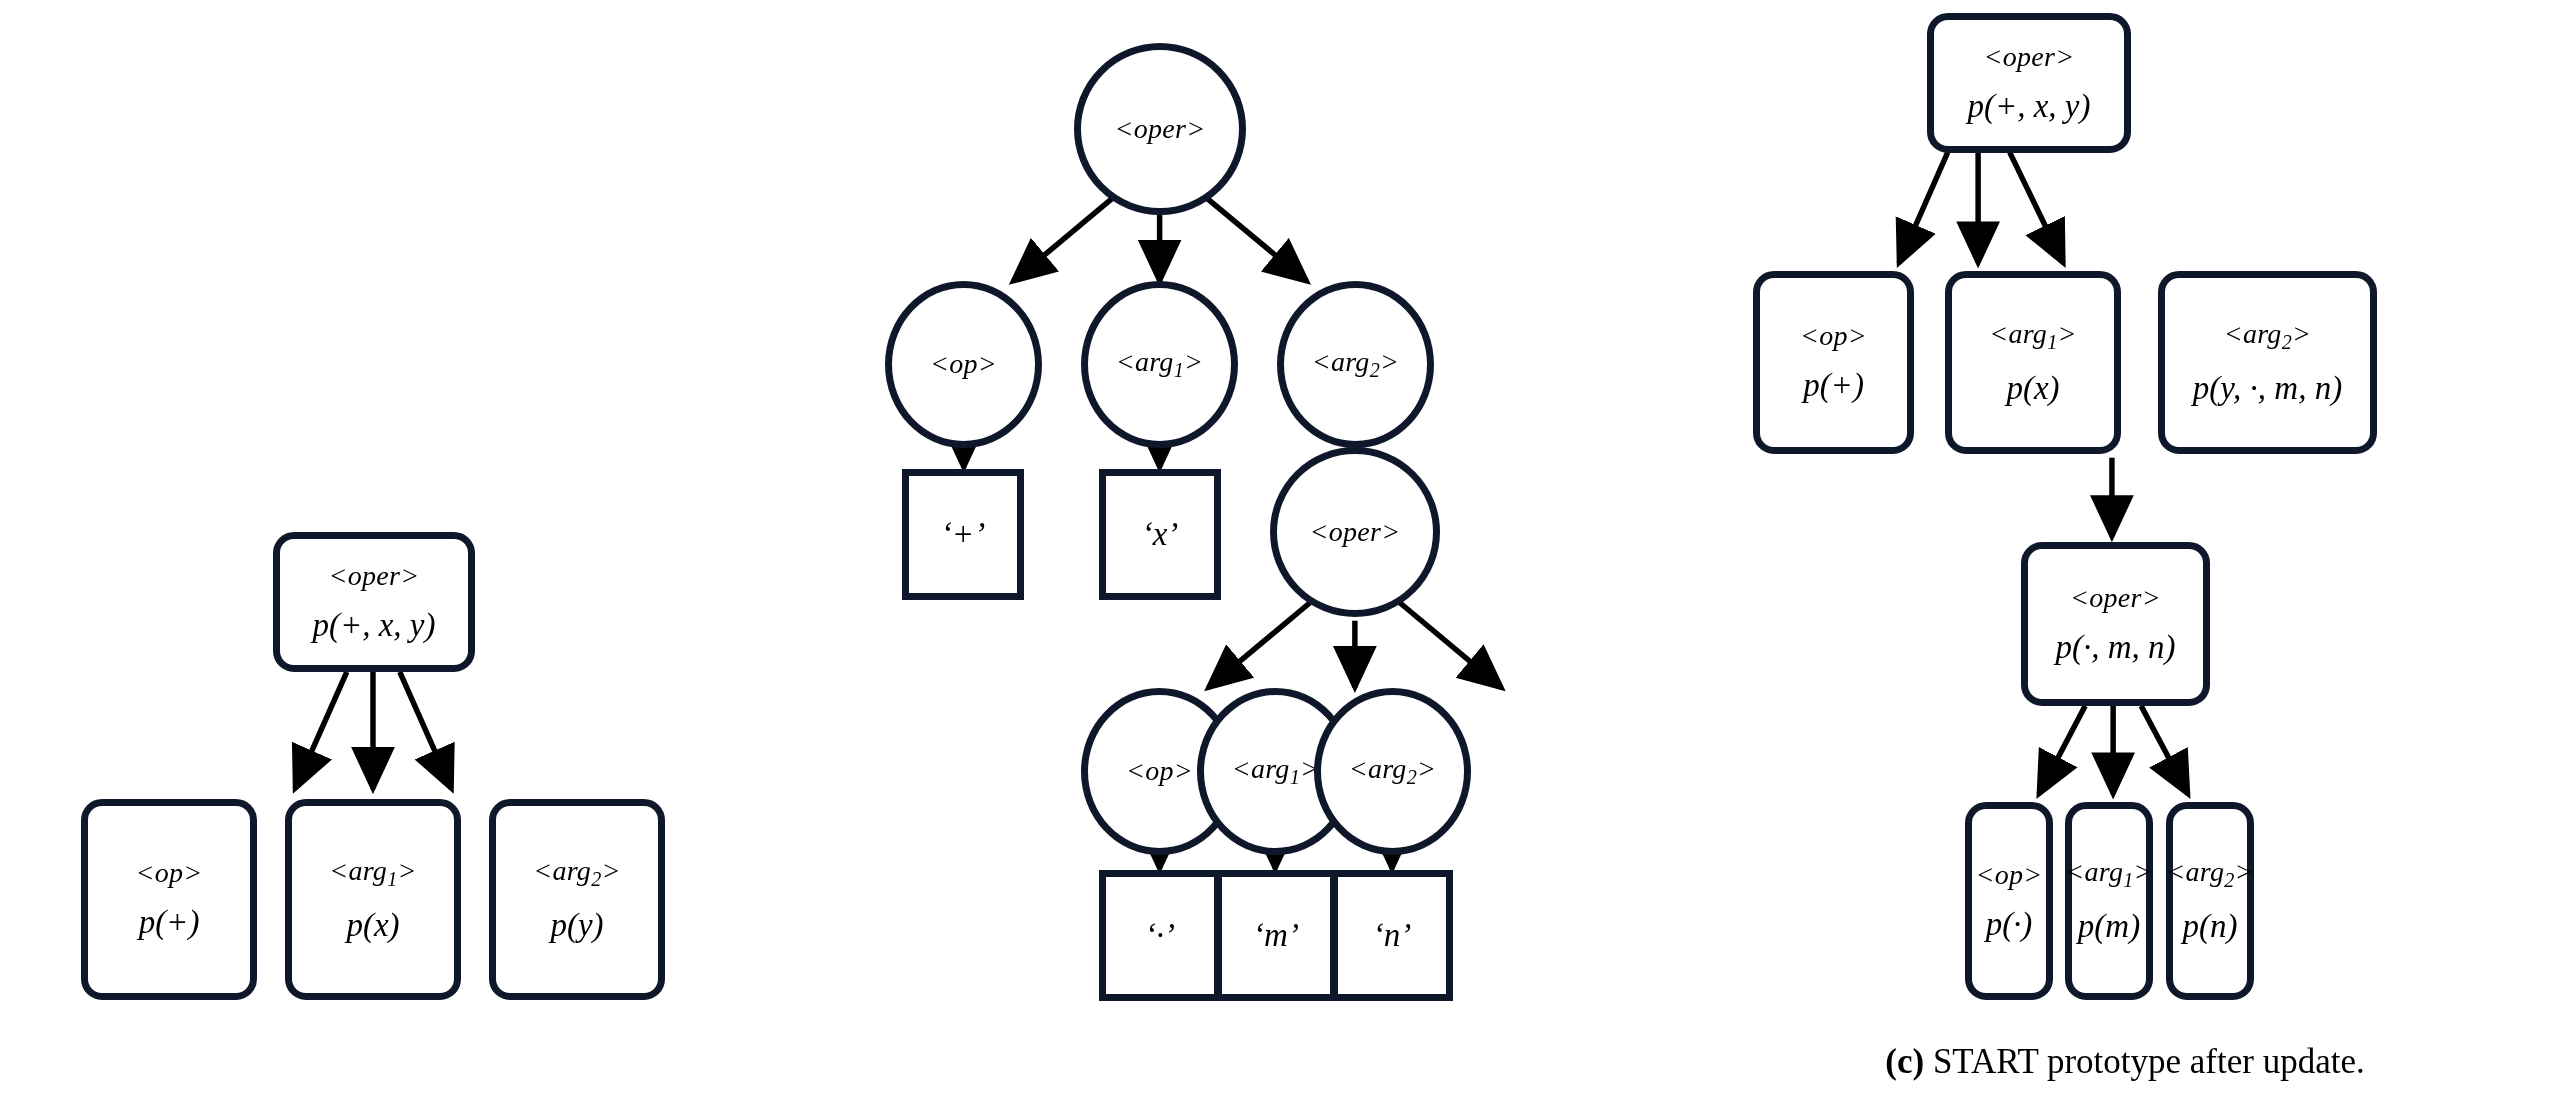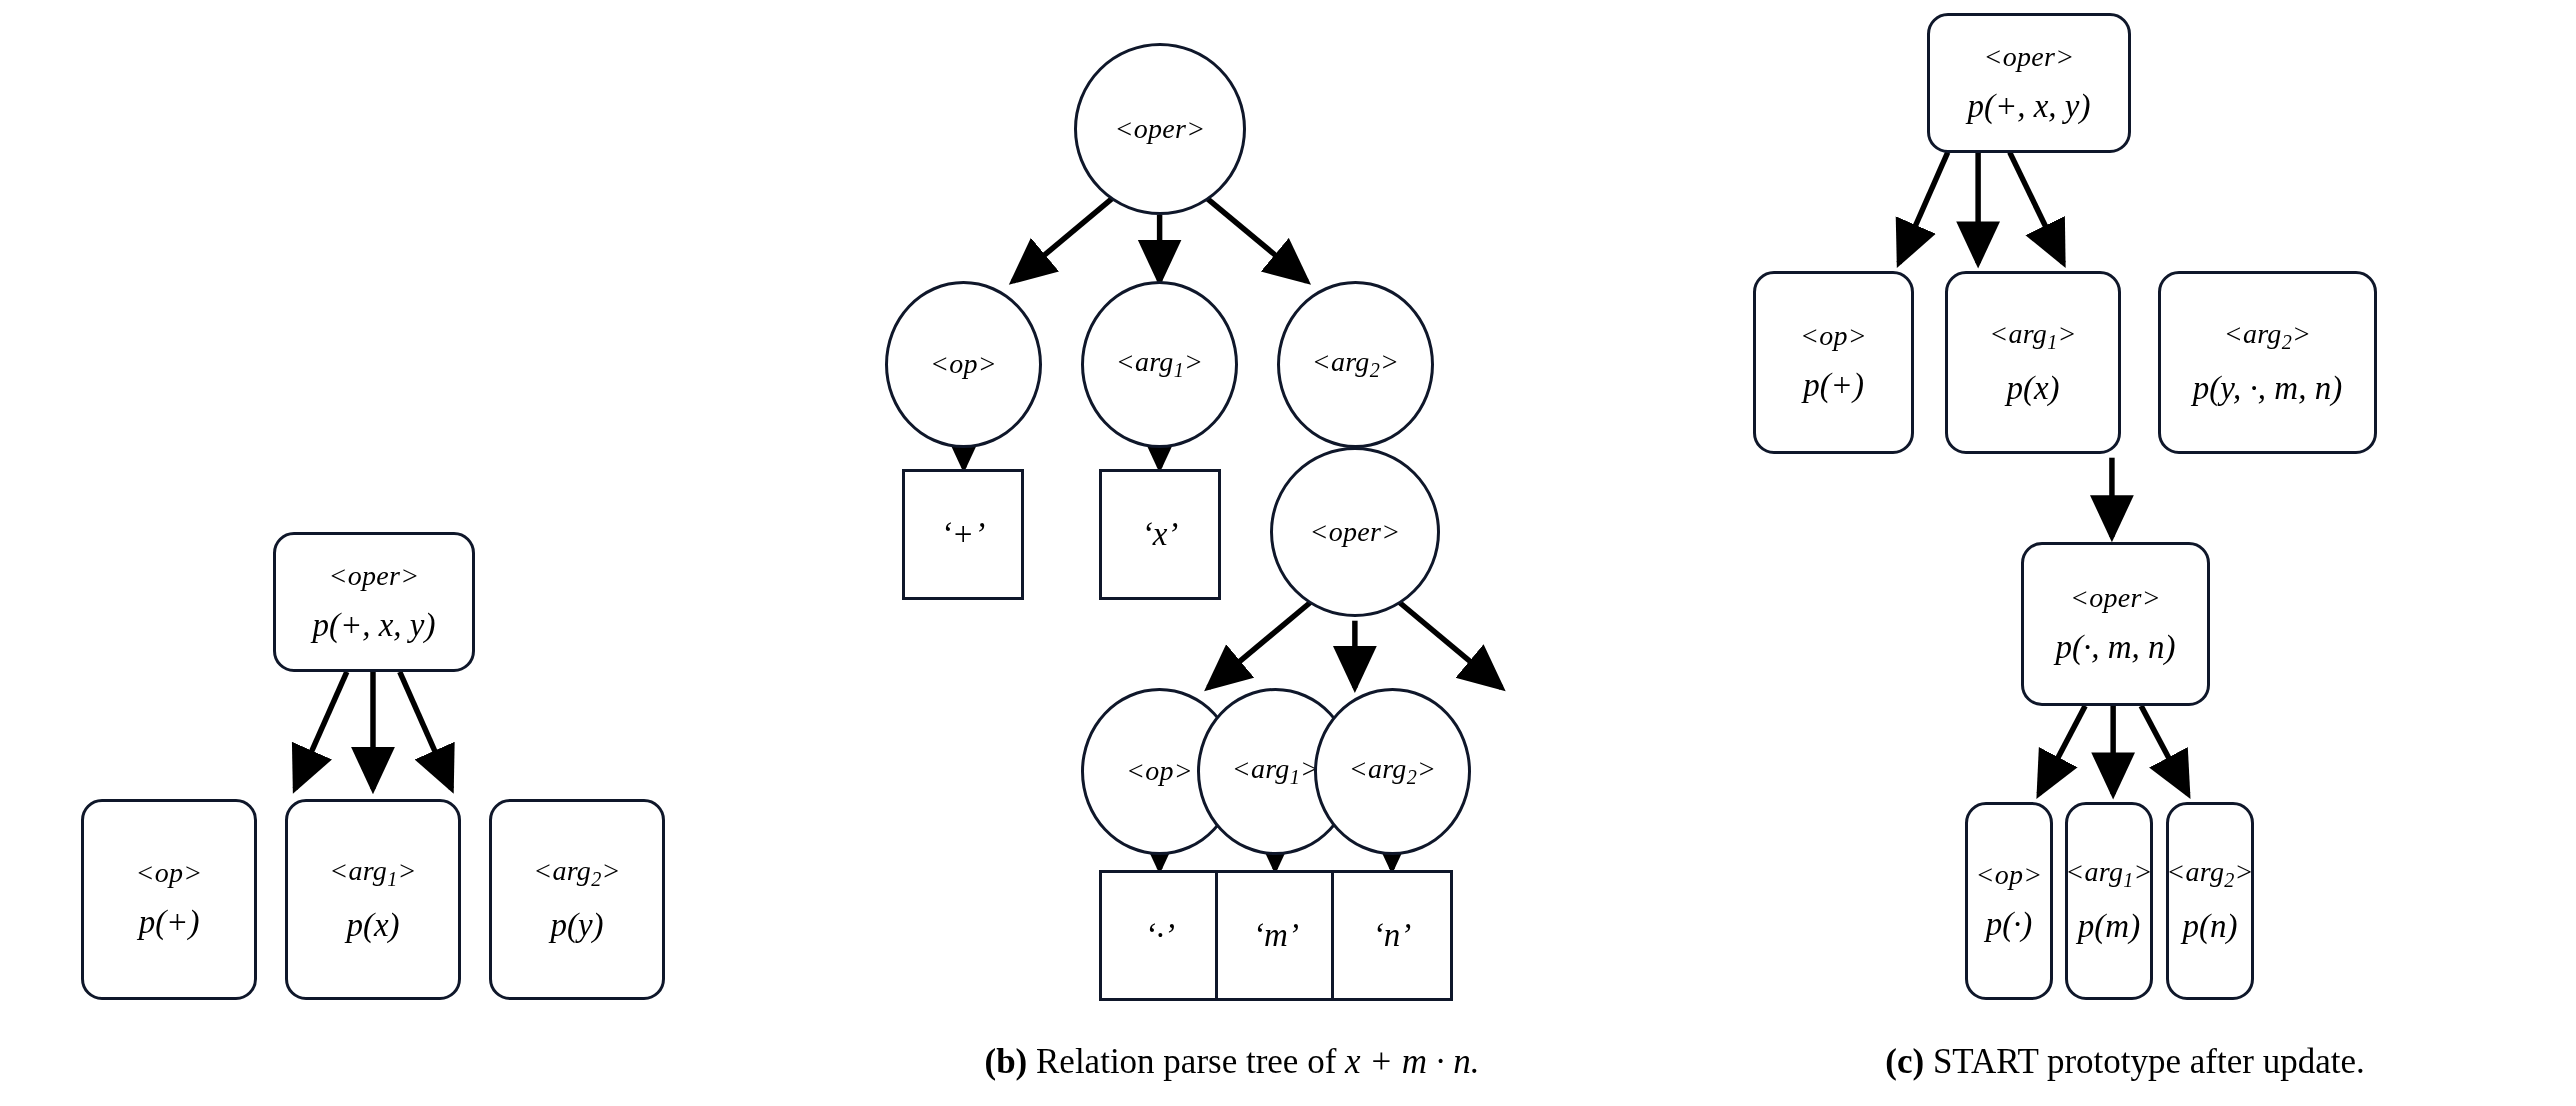--- a/index.html
+++ b/index.html
@@ -3,21 +3,21 @@
 <meta charset="utf-8">
 <style>
   html,body{margin:0;padding:0;background:#ffffff;}
   body{width:2576px;height:1107px;font-family:"Liberation Serif",serif;color:#000;}
   #figure{position:relative;width:2576px;height:1107px;overflow:hidden;}
   .panel{position:absolute;top:0;height:1107px;}
   #panel-a{left:0;width:791px;}
   #panel-b{left:791px;width:882px;}
   #panel-c{left:1674px;width:902px;}
   .svg-layer{position:absolute;left:0;top:0;width:100%;height:100%;}
-  .node{position:absolute;box-sizing:border-box;border:3px solid #0f172a;background:#fff;
+  .node{position:absolute;box-sizing:border-box;border:7px solid #0f172a;background:#fff;
         display:flex;flex-direction:column;align-items:center;justify-content:center;
         text-align:center;line-height:1.08;font-family:Liberation Serif, serif;}
   .rounded{border-radius:21px;}
   .square{border-radius:0;}
   .circle{border-radius:50%;}
   .ln1,.ln2{display:block;white-space:nowrap;}
   .ln1{font-style:italic;font-size:28px;letter-spacing:0.3px;}
   .ln2{font-style:italic;font-size:33px;margin-top:17px;}
   .leafmark{font-style:italic;font-size:33px;}
   .sub{font-size:0.72em;vertical-align:-0.30em;font-style:italic;}
@@ -134,23 +134,20 @@
     </div>
 
     <div class="node square" style="left:424px;top:870px;width:122px;height:131px;">
       <span class="leafmark">‘m’</span>
     </div>
 
     <div class="node square" style="left:540px;top:870px;width:122px;height:131px;">
       <span class="leafmark">‘n’</span>
     </div>
 
-    <div class="caption" style="top:1042px;">
-      <b>(b) </b><span>Relation parse tree of </span><span class="capmath">x + m · n.</span>
-    </div>
   </div>
 
   <div class="panel" id="panel-c">
     <svg class="svg-layer" viewBox="0 0 1483 1819">
       <defs>
         <marker id="ah-c" markerWidth="11" markerHeight="11" refX="7.6" refY="4" orient="auto">
           <path d="M0,0 L8.6,4 L0,8 z" fill="#000"></path>
         </marker>
       </defs>
       <line x1="450" y1="250" x2="370" y2="432" stroke="#000" stroke-width="9" marker-end="url(#ah-c)"></line>

